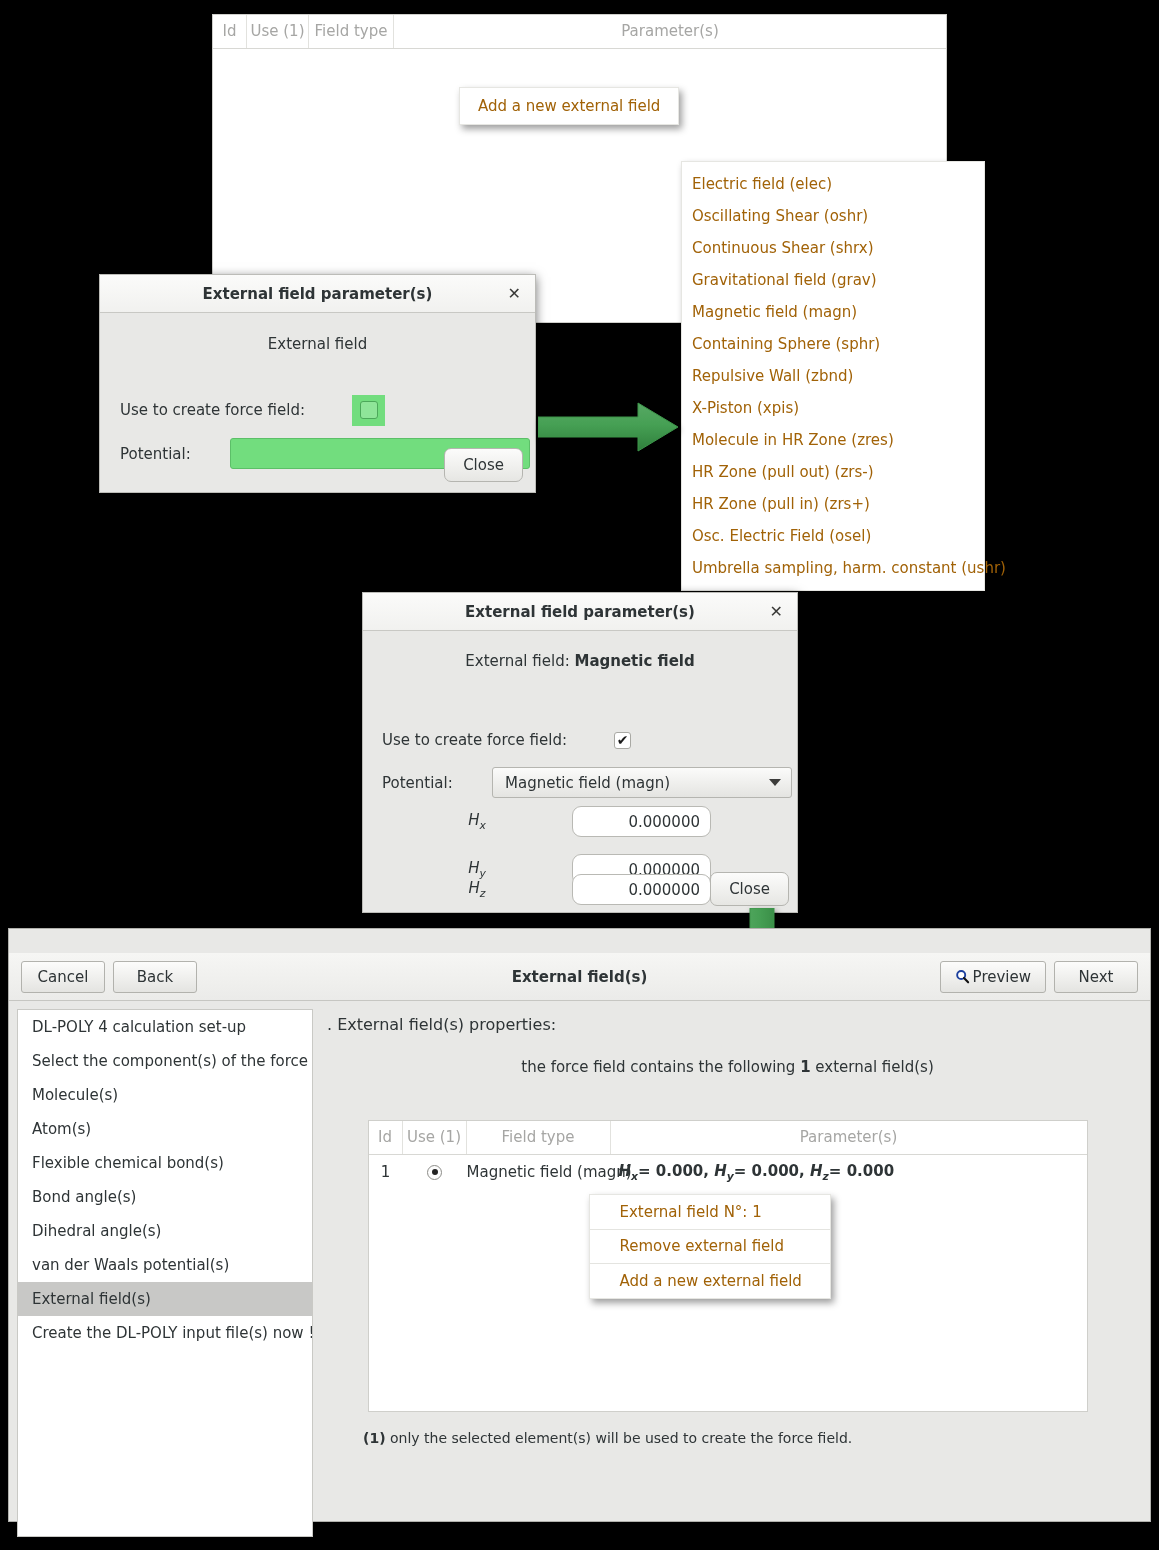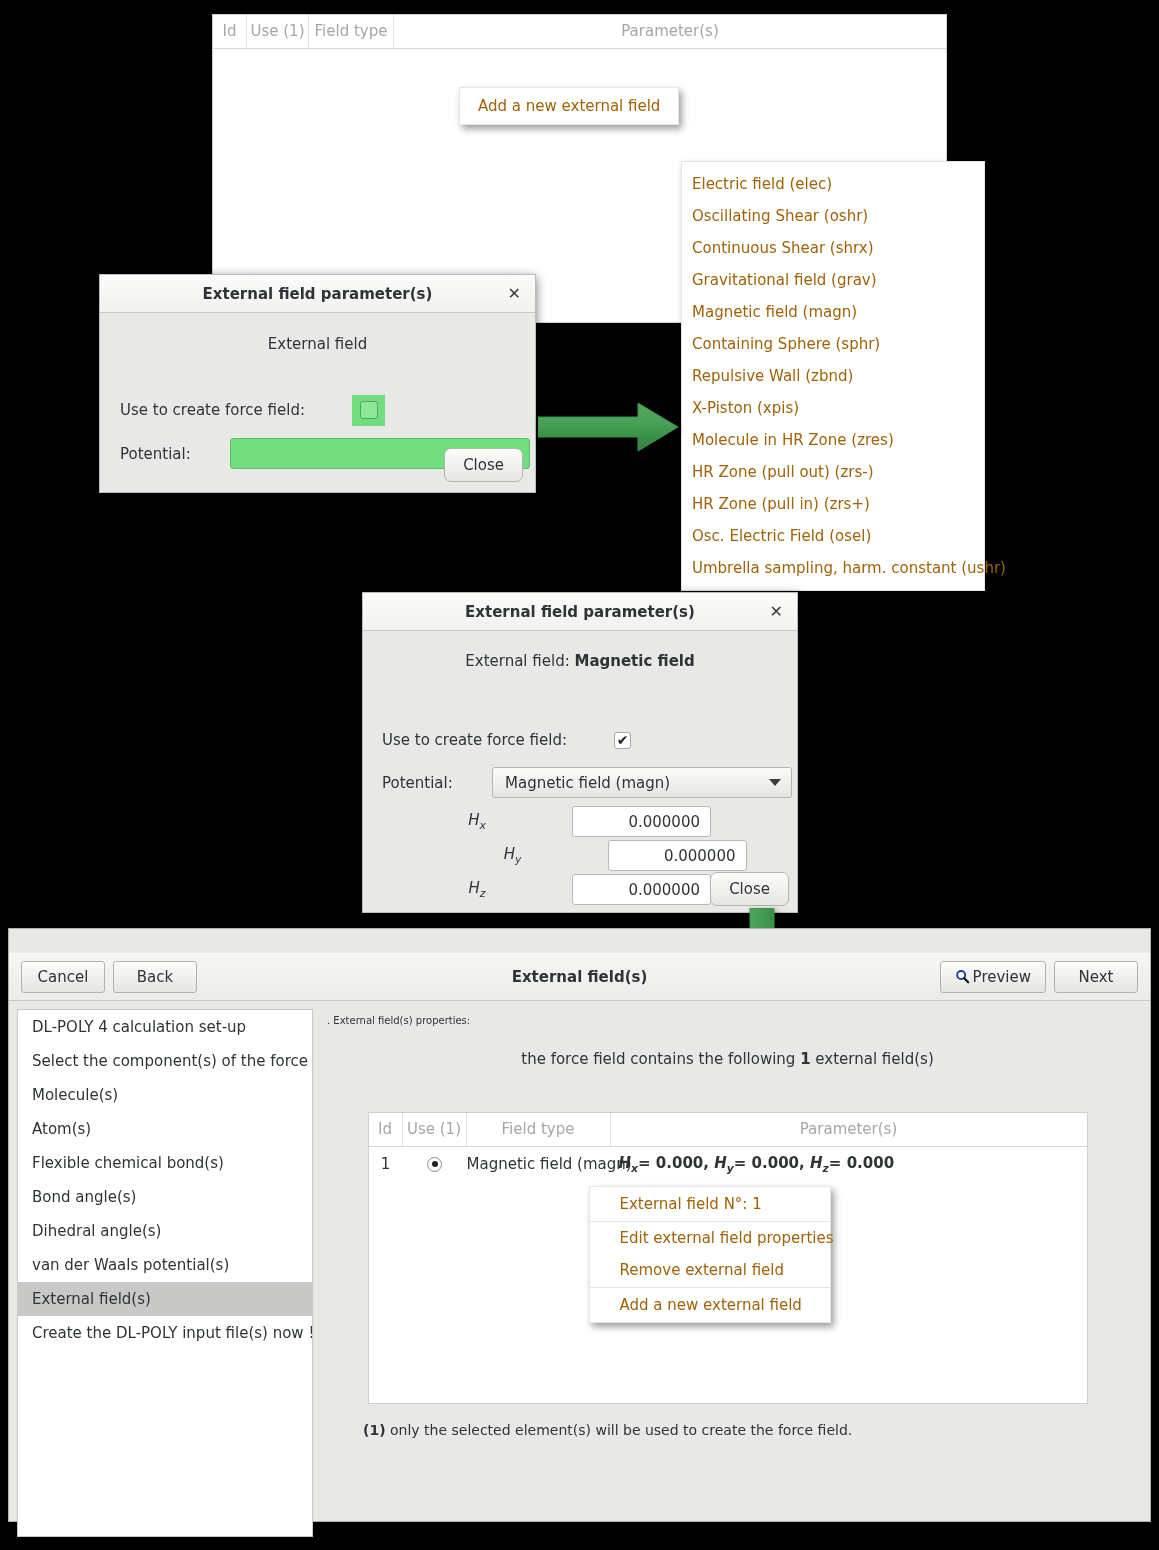--- a/index.html
+++ b/index.html
@@ -123,21 +123,21 @@
   }
   .chk-inner {
     width: 18px; height: 18px;
     border: 1px solid #4ca85a;
     background: #8fe599;
     border-radius: 3px;
   }
   .numfield {
     background: #ffffff;
     border: 1px solid #b9b9b4;
-    border-radius: 3px;
+    border-radius: 9px;
     height: 31px;
     display: flex; align-items: center; justify-content: flex-end;
     padding-right: 10px;
     font-size: 15px; color: #2e3436;
   }
 
   
   .arrow-shape { position: absolute; filter: drop-shadow(2px 3px 3px rgba(0,0,0,0.45)); }
 
   
@@ -191,21 +191,21 @@
     font-size: 15px; color: #2e3436;
     cursor: pointer;
     white-space: nowrap;
   }
   .side-item.sel { background: #c8c8c6; }
   #content {
     flex: 1;
     padding: 14px 22px 0 14px;
     position: relative;
   }
-  #content .lead { font-size: 10px; color: #2e3436; }
+  #content .lead { font-size: 16px; color: #2e3436; }
   #content .ff-line {
     text-align: center;
     font-size: 15px; color: #2e3436;
     margin-top: 24px;
   }
   #fieldtable {
     margin: 44px auto 0 auto;
     width: 720px; height: 292px;
     background: #ffffff;
     border: 1px solid #cfcfcb;
@@ -318,21 +318,21 @@
         </span>
       </div>
 
       <div style="position:absolute; left:19px; top:175px; width:400px; display:flex; align-items:center;">
         <span style="width:190px; text-align:center; font-size:15px; color:#2e3436;">
           <i>H</i><sub style="font-style:italic;">x</sub>
         </span>
         <span class="numfield" style="width:139px;">0.000000</span>
       </div>
 
-      <div style="position:absolute; left:19px; top:209px; width:400px; display:flex; align-items:center;justify-content:center;">
+      <div style="position:absolute; left:19px; top:223px; width:400px; display:flex; align-items:center;">
         <span style="width:190px; text-align:center; font-size:15px; color:#2e3436;">
           <i>H</i><sub style="font-style:italic;">y</sub>
         </span>
         <span class="numfield" style="width:139px;">0.000000</span>
       </div>
 
       <div style="position:absolute; left:19px; top:243px; width:400px; display:flex; align-items:center;">
         <span style="width:190px; text-align:center; font-size:15px; color:#2e3436;">
           <i>H</i><sub style="font-style:italic;">z</sub>
         </span>
@@ -410,21 +410,20 @@
               </span>
             </div>
             <div style="width:144px; text-align:center; white-space:nowrap;">Magnetic field (magn)</div>
             <div style="flex:1; padding-left:8px; white-space:nowrap;font-weight:bold;">
               <b><i>H</i><sub style="font-style:italic;">x</sub></b><span>= </span><span>0.000</span><span>, </span><b><i>H</i><sub style="font-style:italic;">y</sub></b><span>= </span><span>0.000</span><span>, </span><b><i>H</i><sub style="font-style:italic;">z</sub></b><span>= </span><span>0.000</span>
             </div>
           </div>
 
           <div class="popup" style="position:absolute; left:220px; top:73px; width:242px;">
             <div class="mi" style="border-bottom:1px solid #e4e4e0; padding:8px 18px 8px 30px;">External field N°: 1</div>
-            <div class="mi" style="padding:7px 18px 7px 30px;">Edit external field properties</div>
             <div class="mi" style="padding:7px 18px 8px 30px; border-bottom:1px solid #e4e4e0;">Remove external field</div>
             <div class="mi" style="padding:8px 18px 8px 30px;">Add a new external field</div>
           </div>
         </div>
 
         <div class="foot-note" style="margin-left:36px;">
           <b>(1)</b><span> only the selected element(s) will be used to create the force field.</span>
         </div>
       </div>
     </div>

